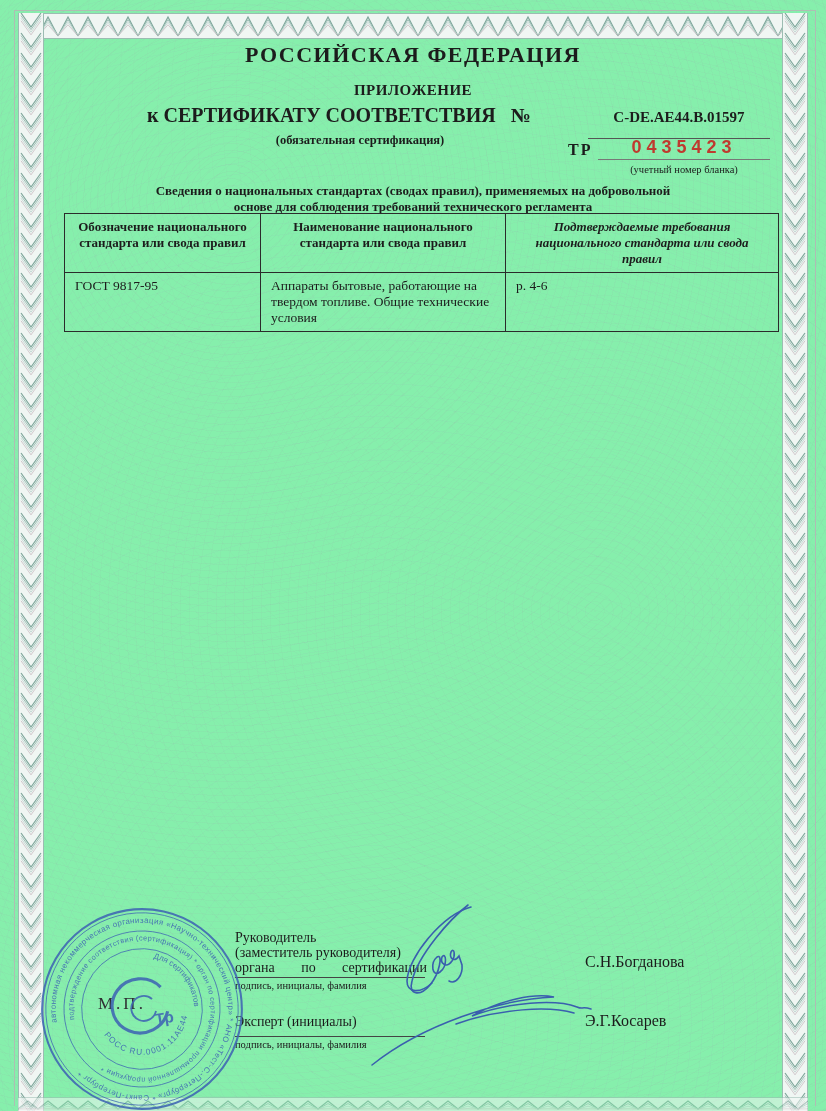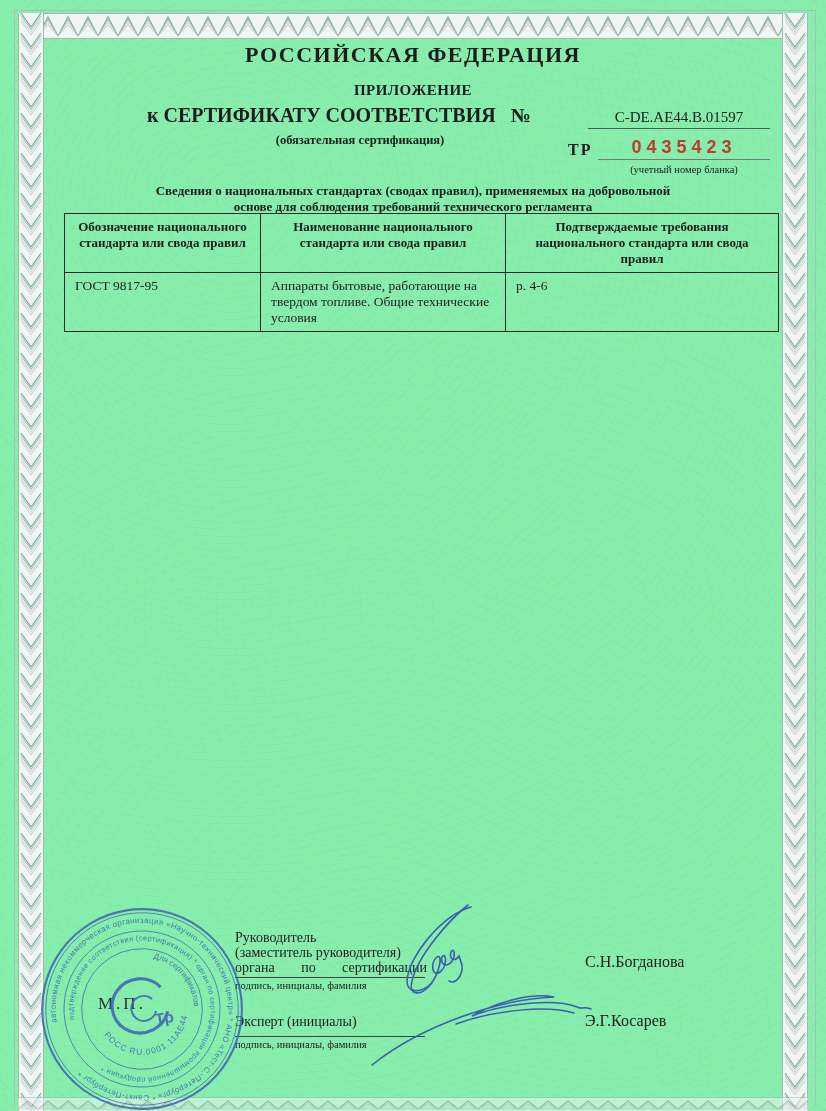--- a/index.html
+++ b/index.html
@@ -33,38 +33,38 @@
   .band-left   { left: 18px; top: 13px;  width: 26px; height: 1098px; border-left: 1px solid #9cbcb2; border-right: 1px solid #9cbcb2; }
   .band-right  { left: 782px; top: 13px; width: 26px; height: 1098px; border-left: 1px solid #9cbcb2; border-right: 1px solid #9cbcb2; }
 
   .abs { position: absolute; }
   .center { text-align: center; }
   .b { font-weight: bold; }
 
   .country   { left: 0; top: 42px; width: 826px; font-size: 22px; letter-spacing: 1.5px; }
   .annex     { left: 0; top: 82px; width: 826px; font-size: 15px; letter-spacing: .5px; }
   .certline  { left: 140px; top: 104px; font-size: 20px; white-space: nowrap; margin-left: 7px; }
-  .certnum   { left: 588px; top: 109px; width: 182px; font-size: 15px; border-bottom: 1px solid #555; padding-bottom: 2px; text-align: center; }
+  .certnum   { left: 588px; top: 109px; width: 182px; font-size: 15px; border-bottom: 1px solid #555; padding-bottom: 12px; text-align: center; font-weight: bold; }
   .certtype  { left: 150px; top: 133px; width: 420px; font-size: 12.5px; }
   .tr-label  { left: 568px; top: 141px; font-size: 16px; letter-spacing: 2px; }
   .blanknum  { left: 598px; top: 137px; width: 172px; text-align: center;
                font-family: Liberation Sans, sans-serif; font-size: 18px; font-weight: bold;
                letter-spacing: 5px; border-bottom: 1px solid #777; padding-bottom: 1px; }
   .blankcap  { left: 598px; top: 164px; width: 172px; font-size: 10.5px; text-align: center; }
 
   .intro1 { left: 0; top: 183px; width: 826px; font-size: 13px; }
   .intro2 { left: 0; top: 199px; width: 826px; font-size: 13px; }
 
   table.std { position: absolute; left: 64px; top: 213px; width: 714px;
               border-collapse: collapse; table-layout: fixed; }
   table.std th, table.std td { border: 1.4px solid #2b2b2b; vertical-align: top; }
   table.std th { font-size: 13px; font-weight: bold; text-align: center; padding: 5px 10px; height: 49px; }
   table.std td { font-size: 13.5px; padding: 5px 10px; }
   .r1 td { height: 55px; } .r2 td { height: 43px; }
-  .c1 { width: 196px; } .c2 { width: 245px; } .c3 { width: 273px; }
+  .c1 { width: 196px; } .c2 { width: 245px; } .c3 { width: 273px; font-style: italic; }
 
   .sig-role   { left: 235px; top: 930px; width: 192px; font-size: 14px; line-height: 15px; }
   .sig-role .just { text-align: justify; text-align-last: justify; }
   .sig-line1  { left: 235px; top: 977px; width: 190px; border-top: 1px solid #444; }
   .sig-cap1   { left: 235px; top: 980px; font-size: 10.5px; }
   .head-name  { left: 585px; top: 953px; font-size: 16px; }
   .expert-role{ left: 235px; top: 1014px; font-size: 14px; }
   .sig-line2  { left: 235px; top: 1036px; width: 190px; border-top: 1px solid #444; }
   .sig-cap2   { left: 235px; top: 1039px; font-size: 10.5px; }
   .expert-name{ left: 585px; top: 1012px; font-size: 16px; }

